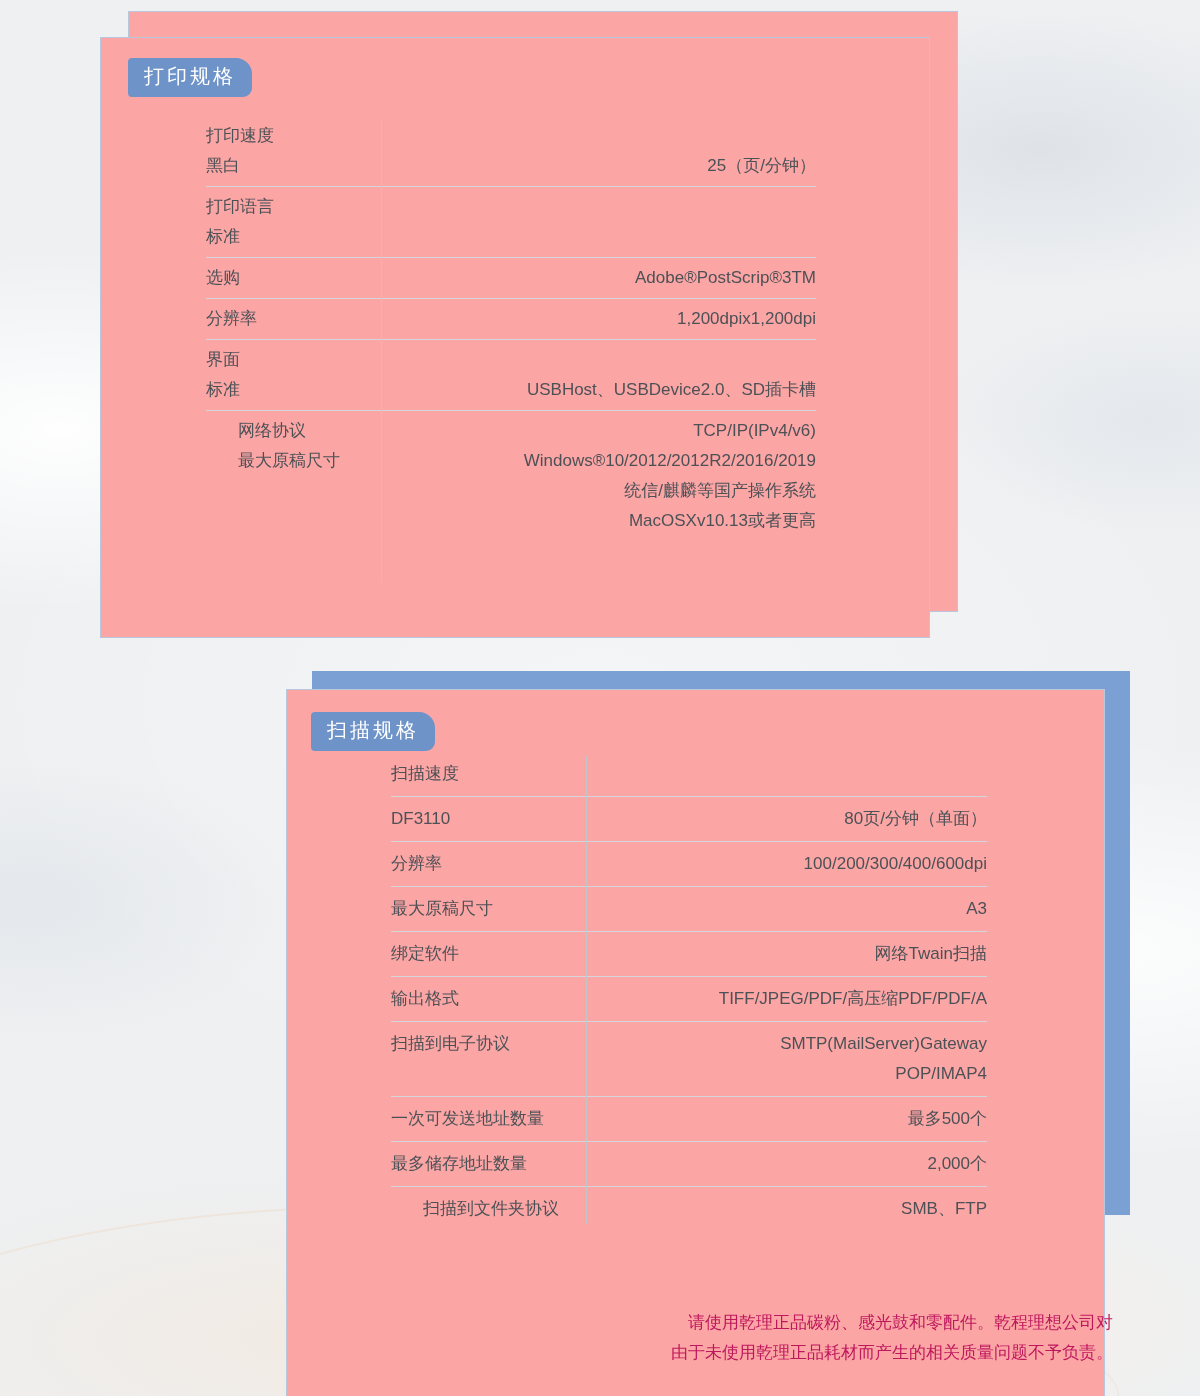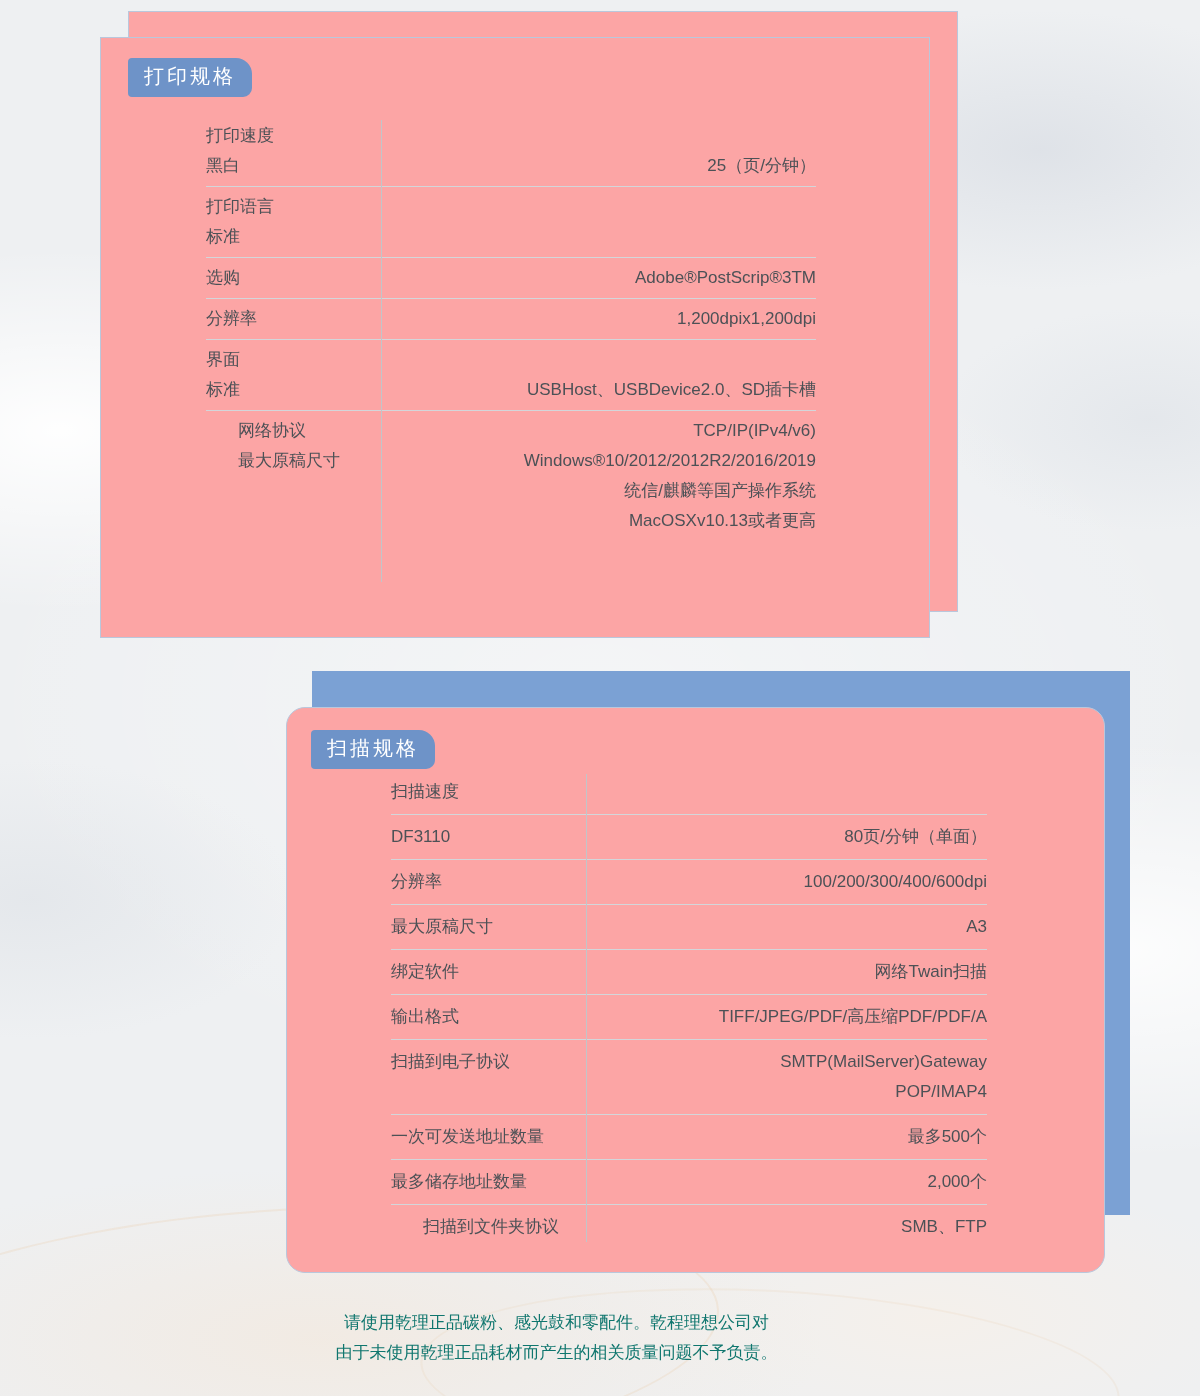--- a/index.html
+++ b/index.html
@@ -34,21 +34,21 @@
 
   .card {
     position:absolute; background:#fca5a5;
     border:1px solid var(--border-blue, #b9c7dc);
   }
   .card.blue-back { background:var(--back-blue, #7ba1d4); border:none; }
 
   .print-card-back { left:128px; top:11px;  width:830px; height:601px; }
   .print-card      { left:100px; top:37px;  width:830px; height:601px; }
   .scan-card-back  { left:312px; top:671px; width:818px; height:544px; }
-  .scan-card       { left:286px; top:707px; width:819px; height:566px;border-radius:19px; }
+  .scan-card       { left:286px; top:689px; width:819px; height:708px; }
 
   .section-tag {
     position:absolute;
     background:var(--tag-blue, #6e93c8);
     color:#ffffff;
     font-size:20px;
     letter-spacing:3px;
     padding:5px 16px 7px 16px;
     border-radius:4px 16px 9px 4px;
     white-space:nowrap;
@@ -72,22 +72,22 @@
   .row-value { flex:1; text-align:right; }
 
   .vdivider {
     position:absolute; width:1px; background:#c2c5c9;
   }
   .print-vdiv { left:280px; top:82px;  height:462px; }
   .scan-vdiv  { left:299px; top:66px;  height:468px; }
 
   .footer {
     position:absolute; left:0; top:1308px; width:1113px;
-    text-align:center; font-size:17px; line-height:30px;
-    color:#0f766e;
+    text-align:right; font-size:17px; line-height:30px;
+    color:#be185d;
   }
 </style>
 </head>
 <body>
 
 <div class="page">
   <div class="bg"></div>
   <div class="ring r1"></div>
   <div class="ring r2"></div>
 

